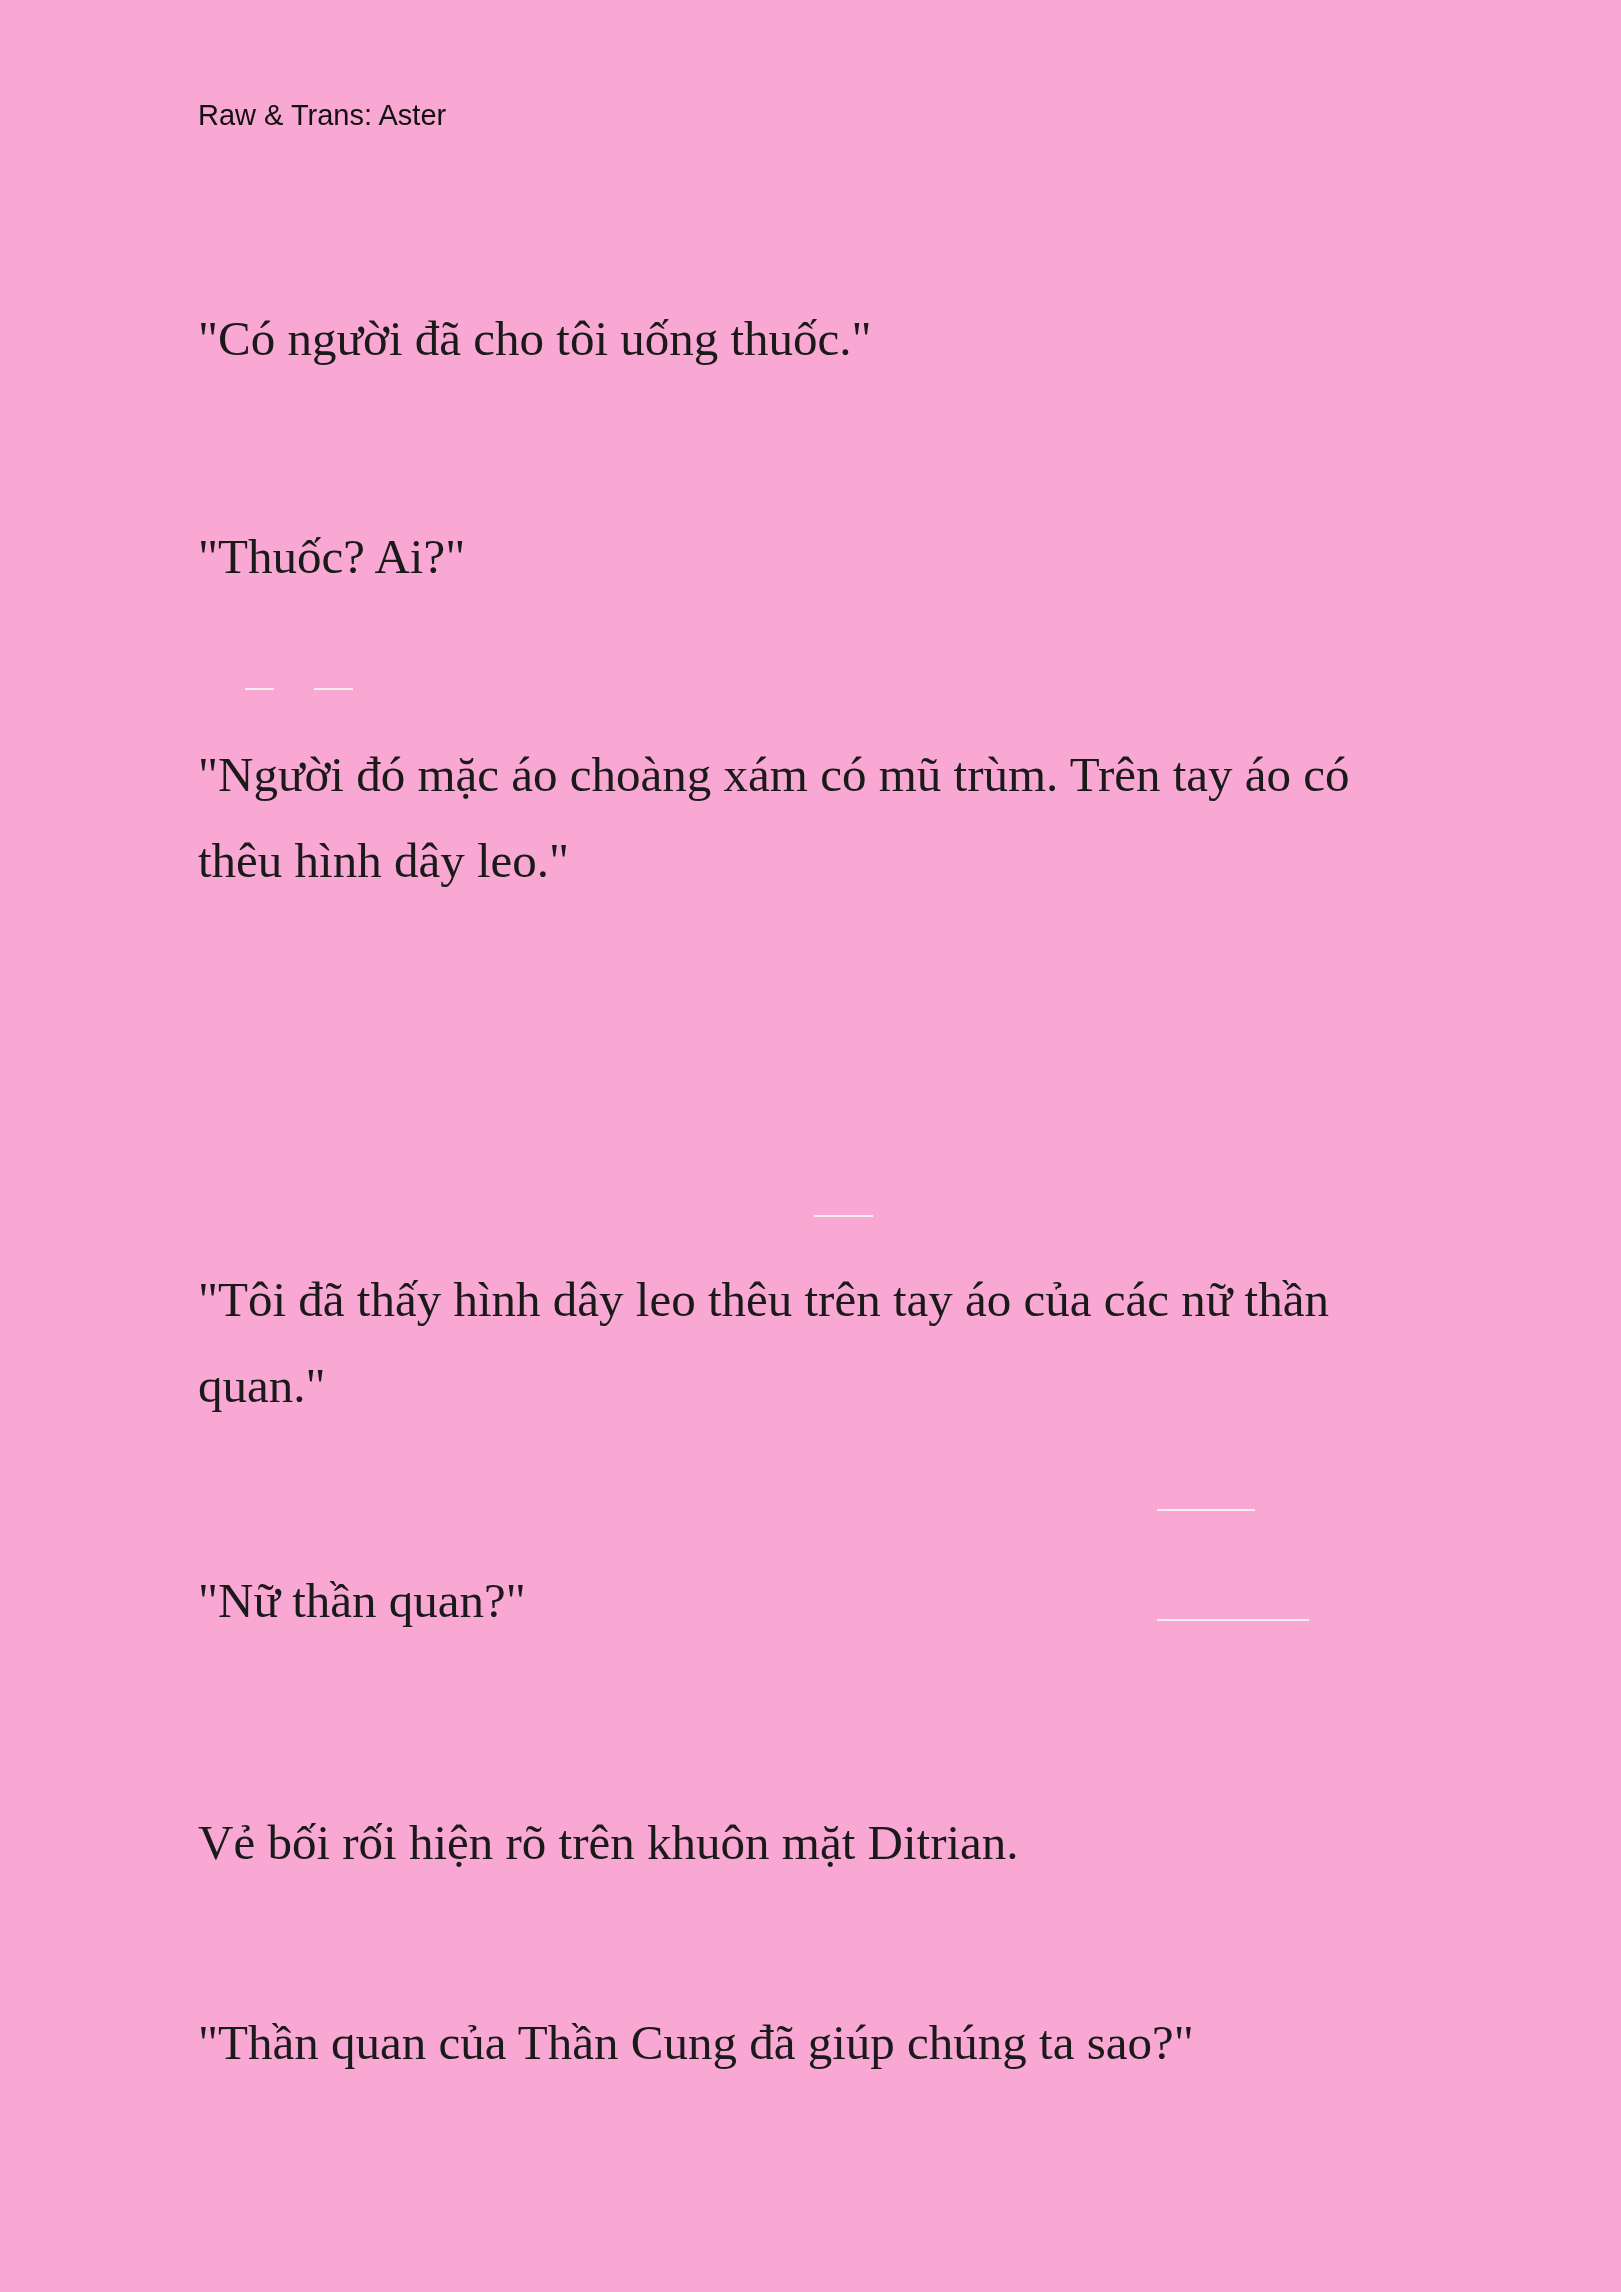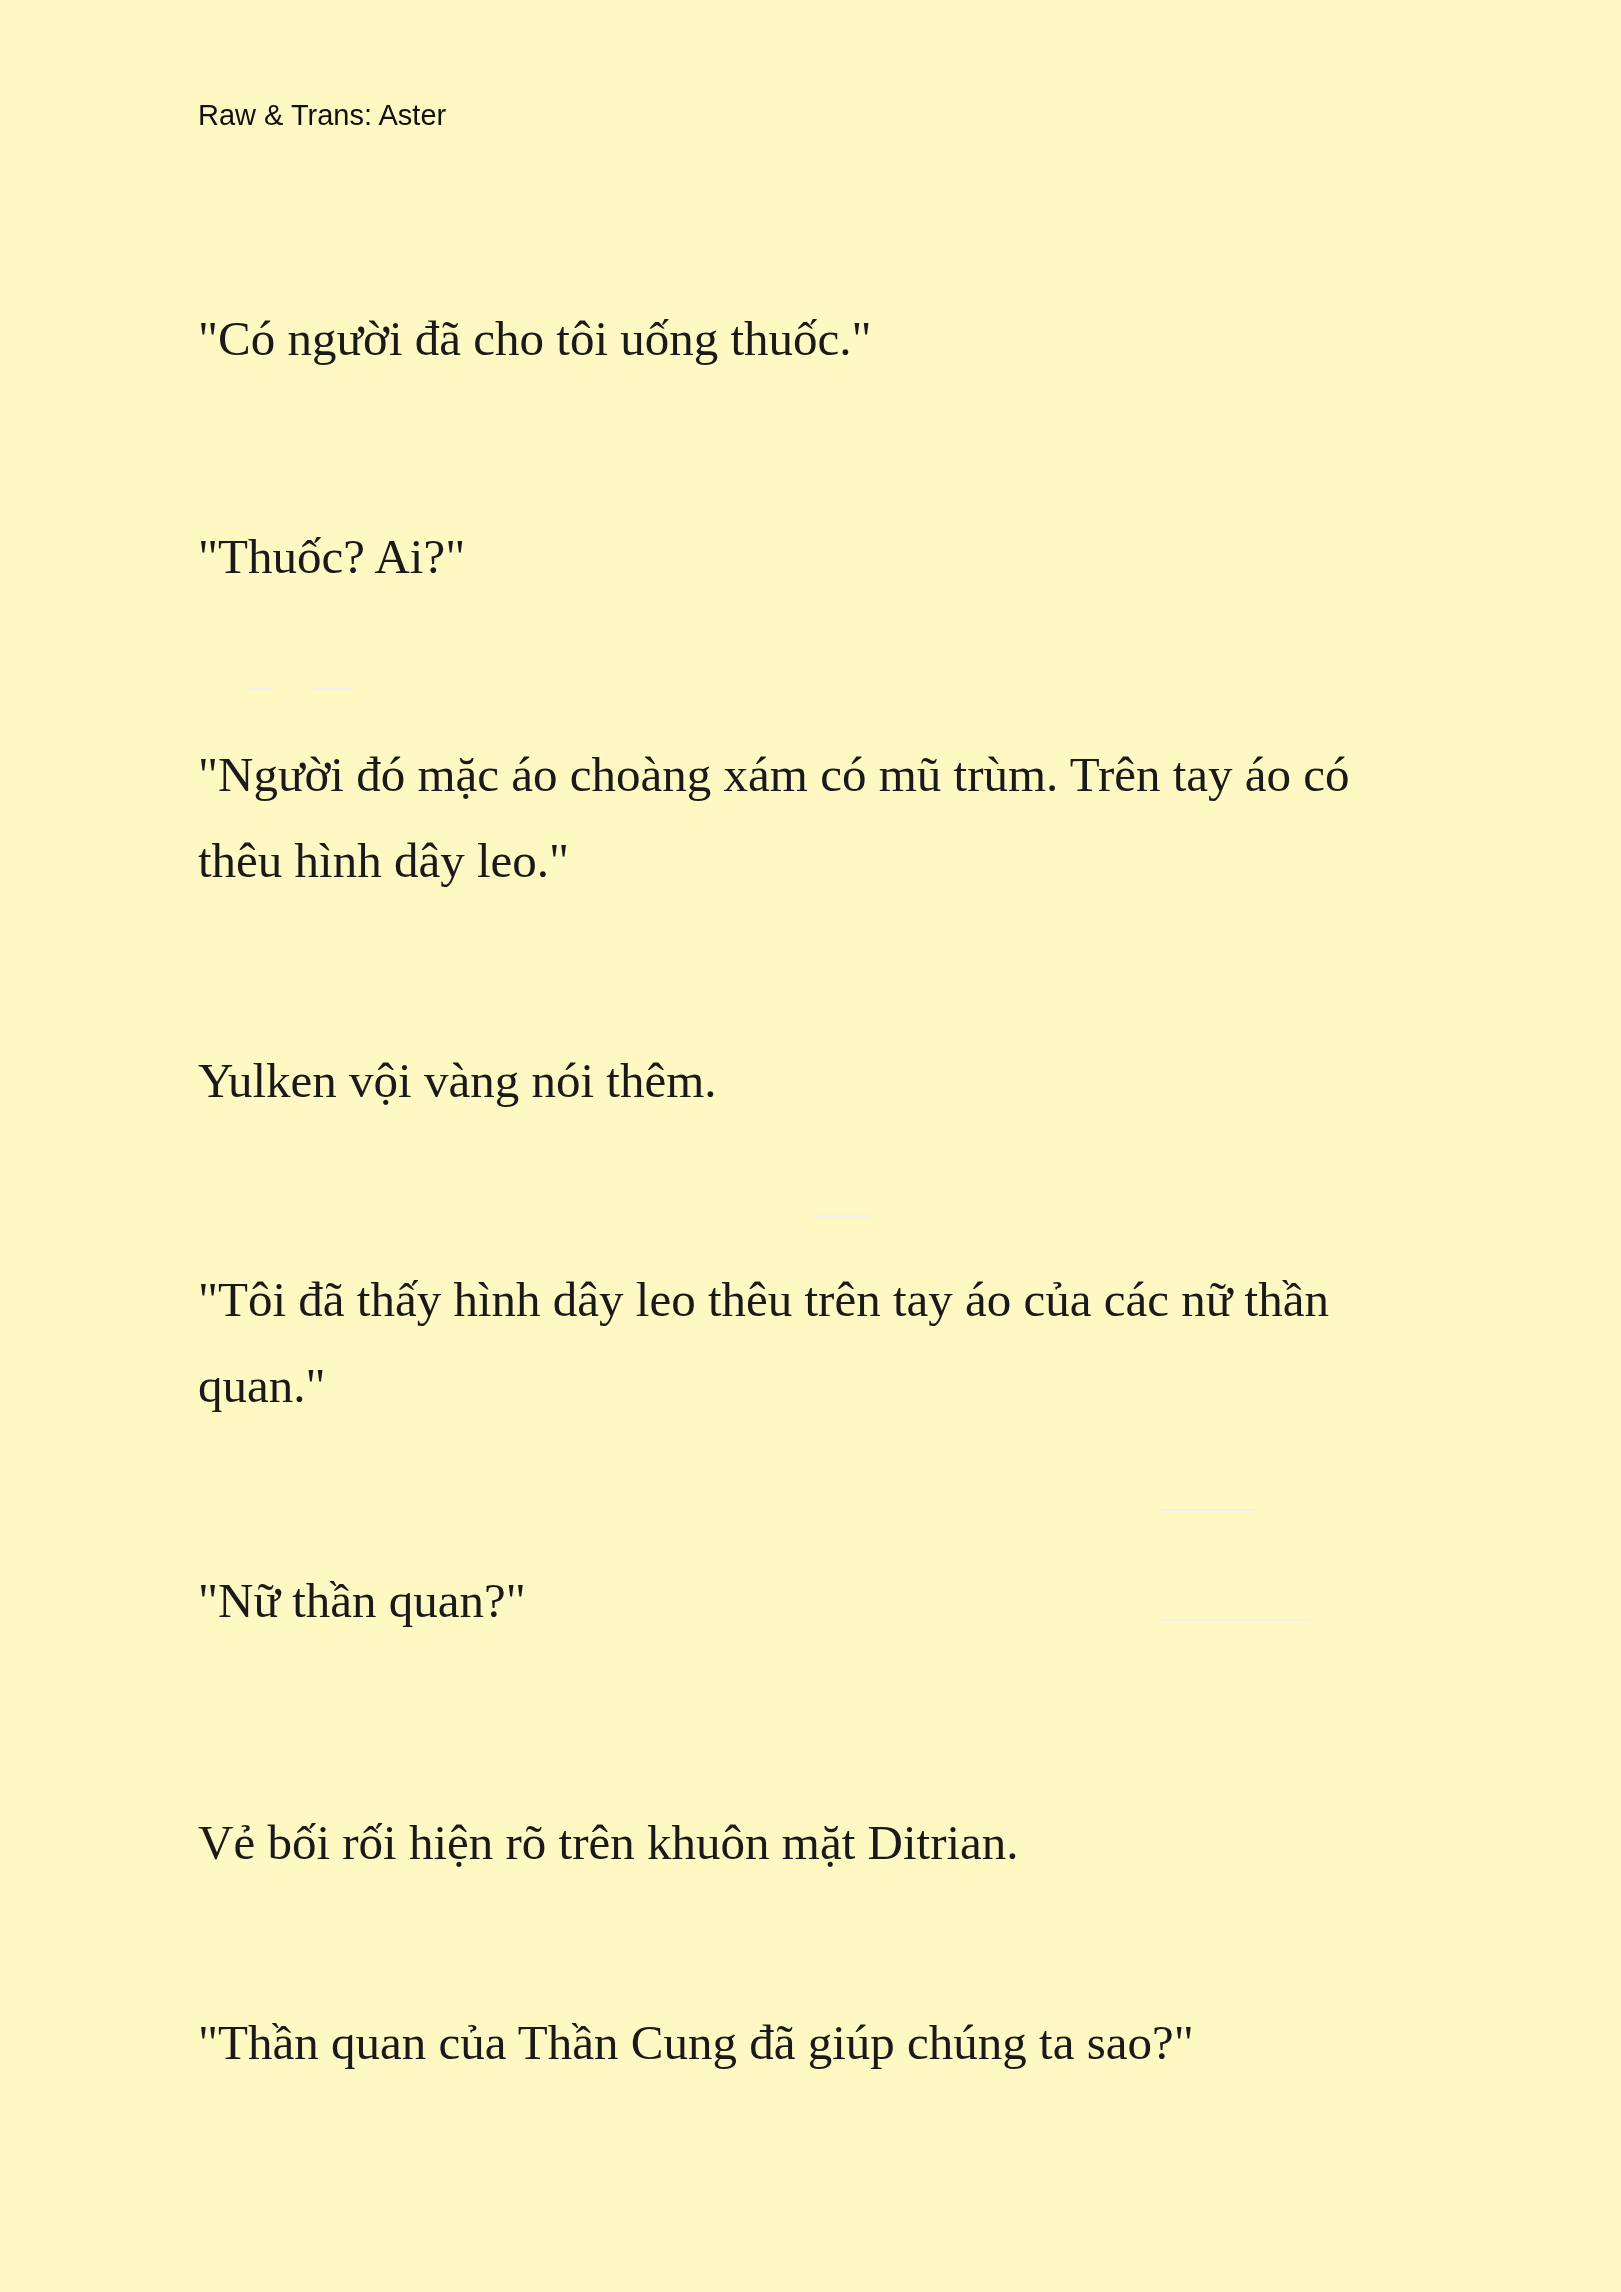--- a/index.html
+++ b/index.html
@@ -11,21 +11,21 @@
       width: 1621px;
       height: 2293px;
       position: relative;
       overflow: hidden;
     }
     .page {
       position: absolute;
       left: 0; top: 0;
       width: 1621px;
       height: 2293px;
-      background: #fef9c3;
+      background: #f9a8d4;
     }
     .credit {
       position: absolute;
       left: 198px;
       top: 98px;
       font-family: "Liberation Sans", sans-serif;
       font-size: 29px;
       line-height: 35px;
       color: #111111;
       white-space: nowrap;
@@ -57,21 +57,20 @@
 </head>
 <body>
 
 <div class="page">
 
   <div class="credit">Raw &amp; Trans: Aster</div>
 
   <p class="para p1">"Có người đã cho tôi uống thuốc."</p>
   <p class="para p2">"Thuốc? Ai?"</p>
   <p class="para p3">"Người đó mặc áo choàng xám có mũ trùm. Trên tay áo có thêu hình dây leo."</p>
-  <p class="para p4">Yulken vội vàng nói thêm.</p>
   <p class="para p5">"Tôi đã thấy hình dây leo thêu trên tay áo của các nữ thần quan."</p>
   <p class="para p6">"Nữ thần quan?"</p>
   <p class="para p7">Vẻ bối rối hiện rõ trên khuôn mặt Ditrian.</p>
   <p class="para p8">"Thần quan của Thần Cung đã giúp chúng ta sao?"</p>
 
   <div class="artifact" style="left:245px;top:688px;width:29px;"></div>
   <div class="artifact" style="left:314px;top:688px;width:39px;"></div>
   <div class="artifact" style="left:814px;top:1215px;width:59px;"></div>
   <div class="artifact" style="left:1157px;top:1509px;width:98px;"></div>
   <div class="artifact" style="left:1157px;top:1619px;width:152px;"></div>

